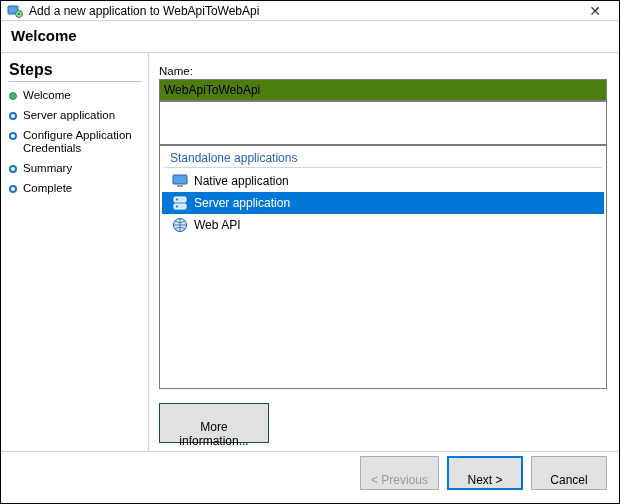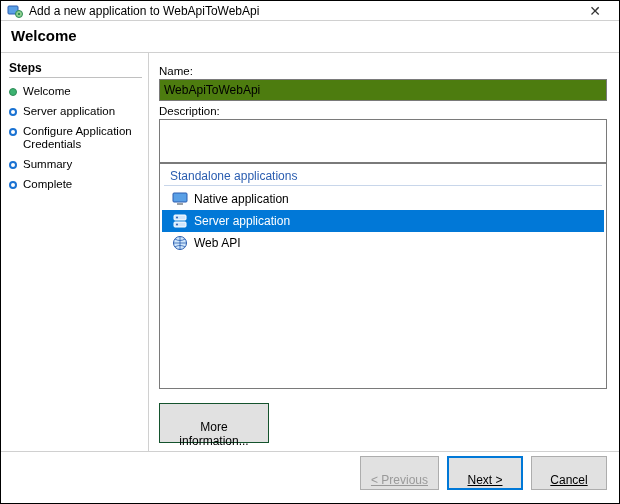--- a/index.html
+++ b/index.html
@@ -36,21 +36,21 @@
     display: flex;
     height: 398px;
   }
   .sidebar {
     width: 148px;
     padding: 8px 6px 8px 8px;
     border-right: 1px solid #d0d0d0;
   }
   .sidebar-heading {
     font-weight: bold;
-    font-size: 12px;
+    font-size: 16px;
     border-bottom: 1px solid #c0c0c0;
     padding-bottom: 2px;
     margin-bottom: 4px;
   }
   .step {
     display: flex;
     align-items: flex-start;
     gap: 6px;
     padding: 3px 0;
     font-size: 11.5px;
@@ -136,21 +136,20 @@
     padding: 0 12px;
   }
   .btn {
     min-width: 76px;
     height: 16px;
     border: 1px solid #adadad;
     background: #e1e1e1;
     font: inherit;
     cursor: default;
     padding: 16px 10px;
-    text-decoration: underline;
   }
   .btn:disabled { color: #9a9a9a; }
   .btn.default { border: 1px solid #0078d7; box-shadow: inset 0 0 0 1px #0078d7; }
 </style>
 </head>
 <body>
 
 <div class="titlebar">
   <span class="icon">
     <svg viewBox="0 0 16 16">
@@ -188,21 +187,20 @@
     <div class="step">
       <span class="bullet bullet-pending"></span>
       <span>Complete</span>
     </div>
   </div>
 
   <div class="main">
     <div class="label">Name:</div>
     <input class="textbox" value="WebApiToWebApi" style="">
 
-    <div class="label">Description:</div>
     <textarea class="textarea" style=""></textarea>
 
     <div class="template-list">
       <div class="group-header">Standalone applications</div>
 
       <div class="tpl-item">
         <span class="tpl-icon">
           <svg viewBox="0 0 16 16">
               <rect x="1" y="2" width="14" height="9" rx="1" fill="#5aa0e6" stroke="#2a5db0"></rect>
               <rect x="5" y="12" width="6" height="2" fill="#9aa0a6"></rect>

